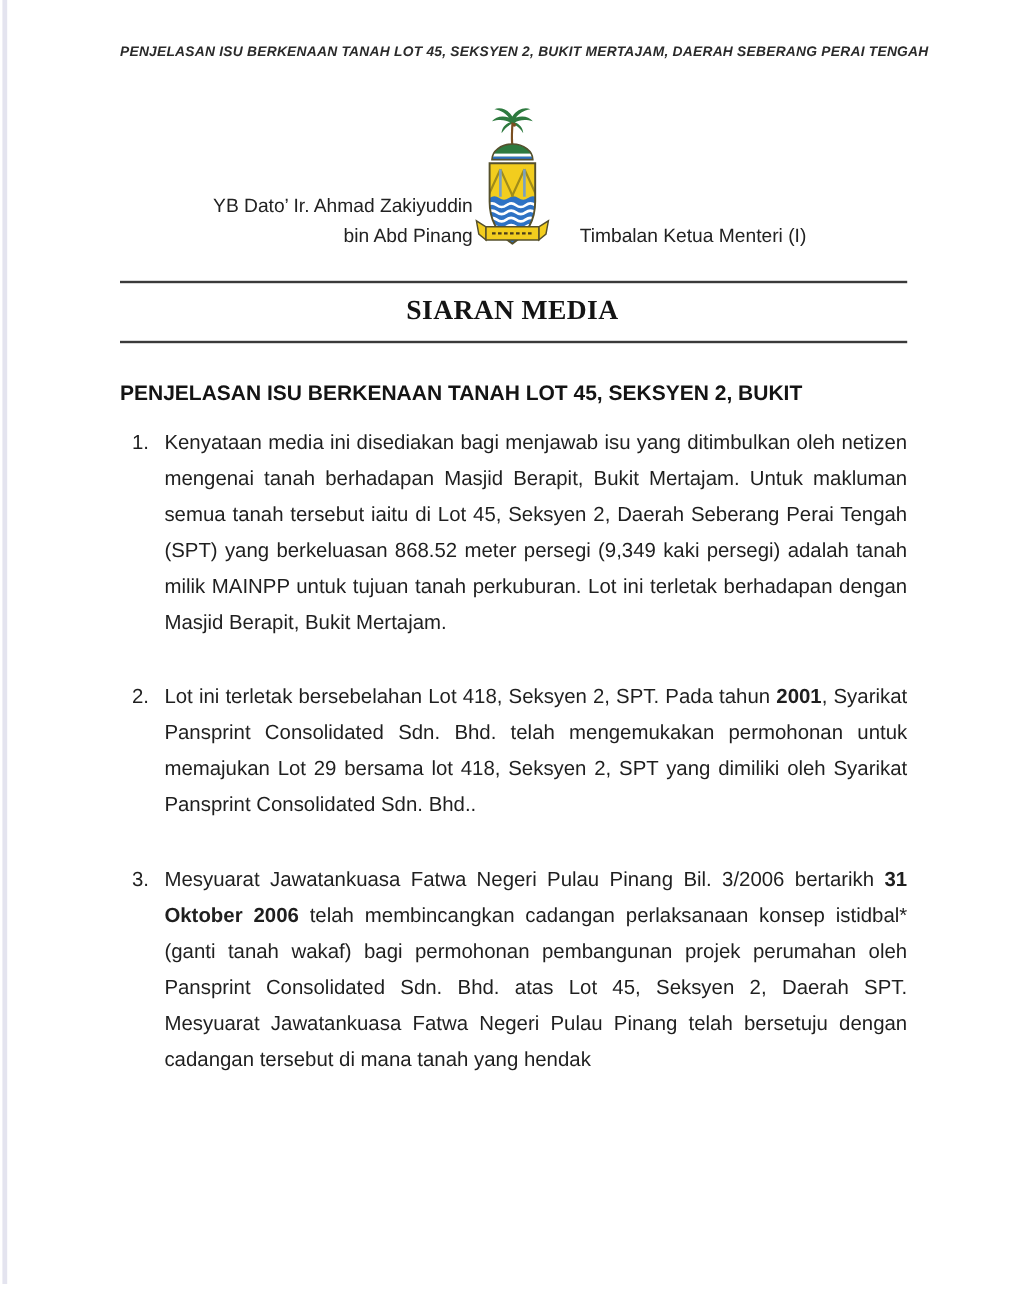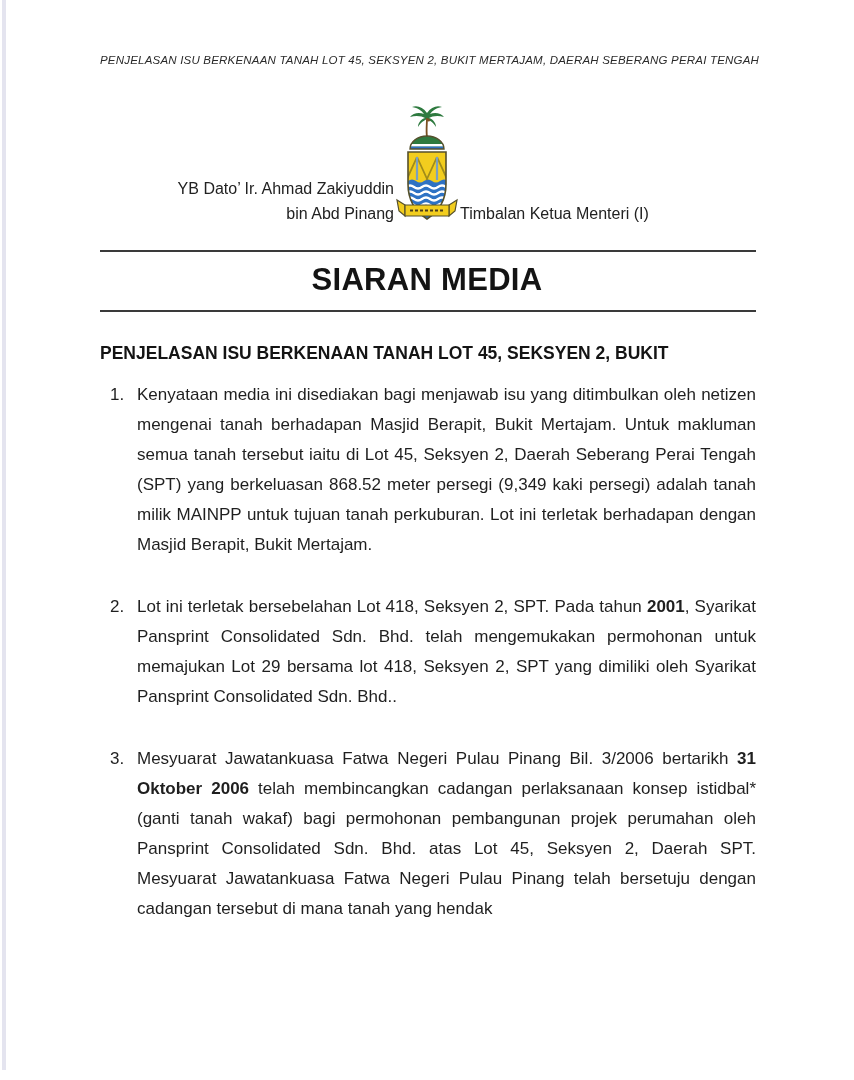--- a/index.html
+++ b/index.html
@@ -10,58 +10,59 @@
     color: #1f1f1f;
     position: relative;
     overflow: hidden;
   }
   .page-edge {
     position: absolute; left: 2px; top: 0;
     width: 4px; height: 1070px;
     background: #e4e4ef;
   }
   .running-header {
-    margin: 54px 98px 0 100px;
+    margin: 38px 98px 0 100px;
     text-align: right;
     font-style: italic;
-    font-weight: 400;
+    font-weight: 700;
     font-size: 11.5px;
     letter-spacing: 0.2px;
     color: #2a2a2a;
     white-space: nowrap;
   }
   .masthead {
     margin-top: 34px;
     display: flex;
     justify-content: center;
     align-items: flex-end;
   }
   .official {
     font-size: 16px;
     line-height: 25px;
     padding-bottom: 6px;
     width: 235px;
     color: #222;
   }
   .official.left  { text-align: right; }
-  .official.right { text-align: left; }
+  .official.right { text-align: center; }
   .crest { width: 66px; height: 132px; flex: 0 0 auto; }
   .rule {
     border: none;
     border-top: 2px solid #3a3a3a;
     margin: 18px 98px 0 100px;
   }
   .rule.second { margin-top: 12px; }
   .media-title {
     text-align: center;
     font-weight: bold;
-    font-size: 31px;
+    font-size: 23px;
     letter-spacing: 0.3px;
     margin: 10px 0 0 0;
     color: #141414;
+    font-family: Liberation Serif, serif;
   }
   .doc-title {
     margin: 22px 98px 0 100px;
     text-align: left;
     font-weight: bold;
     font-size: 17.5px;
     line-height: 38px;
     color: #141414;
   }
   .paragraphs {

